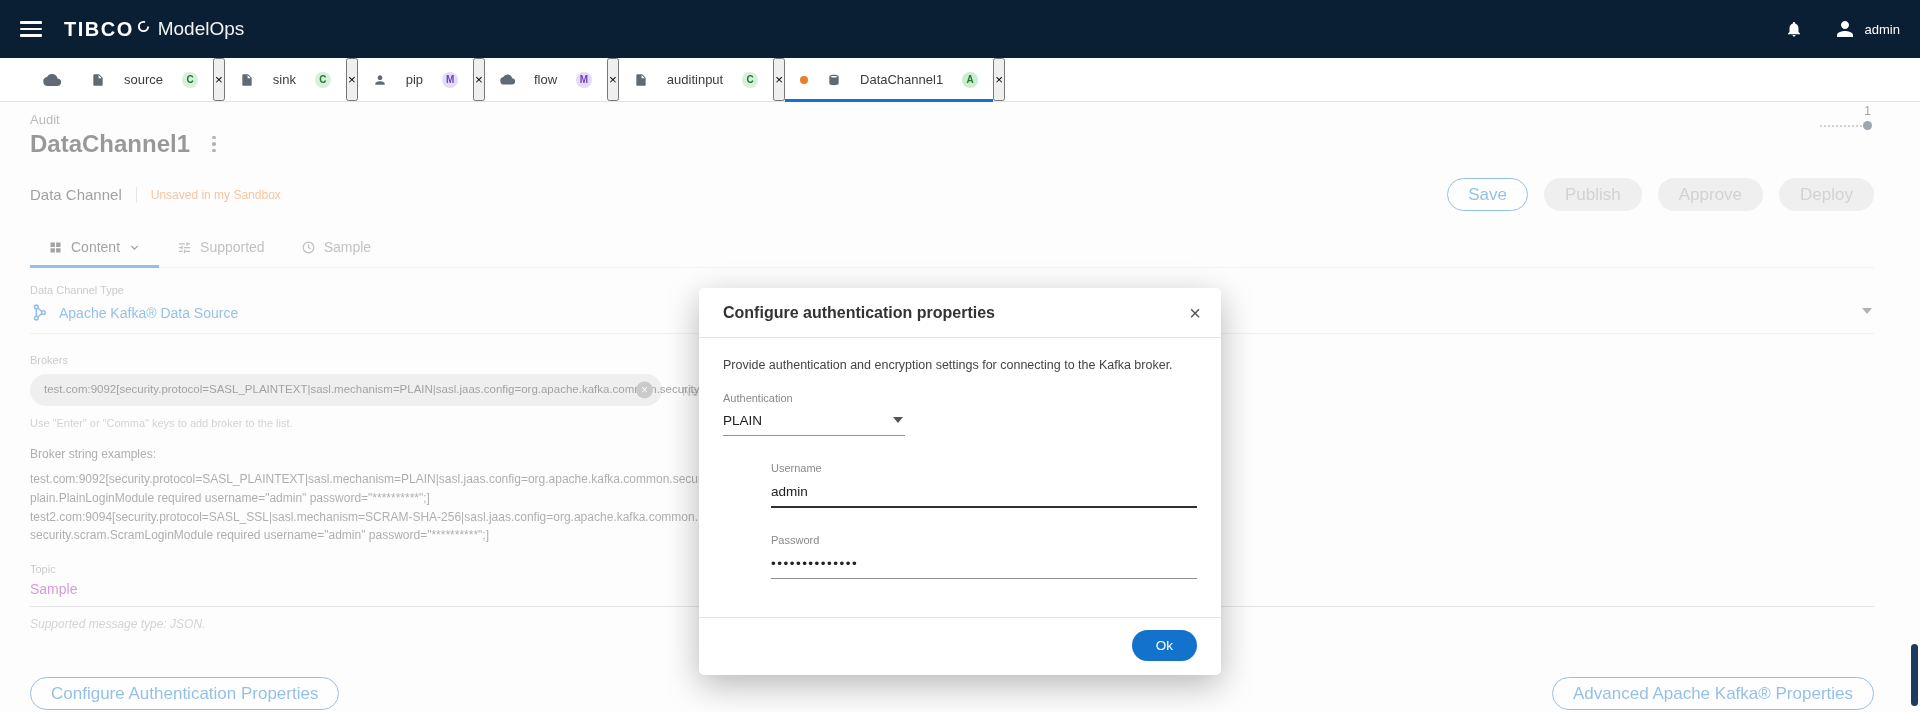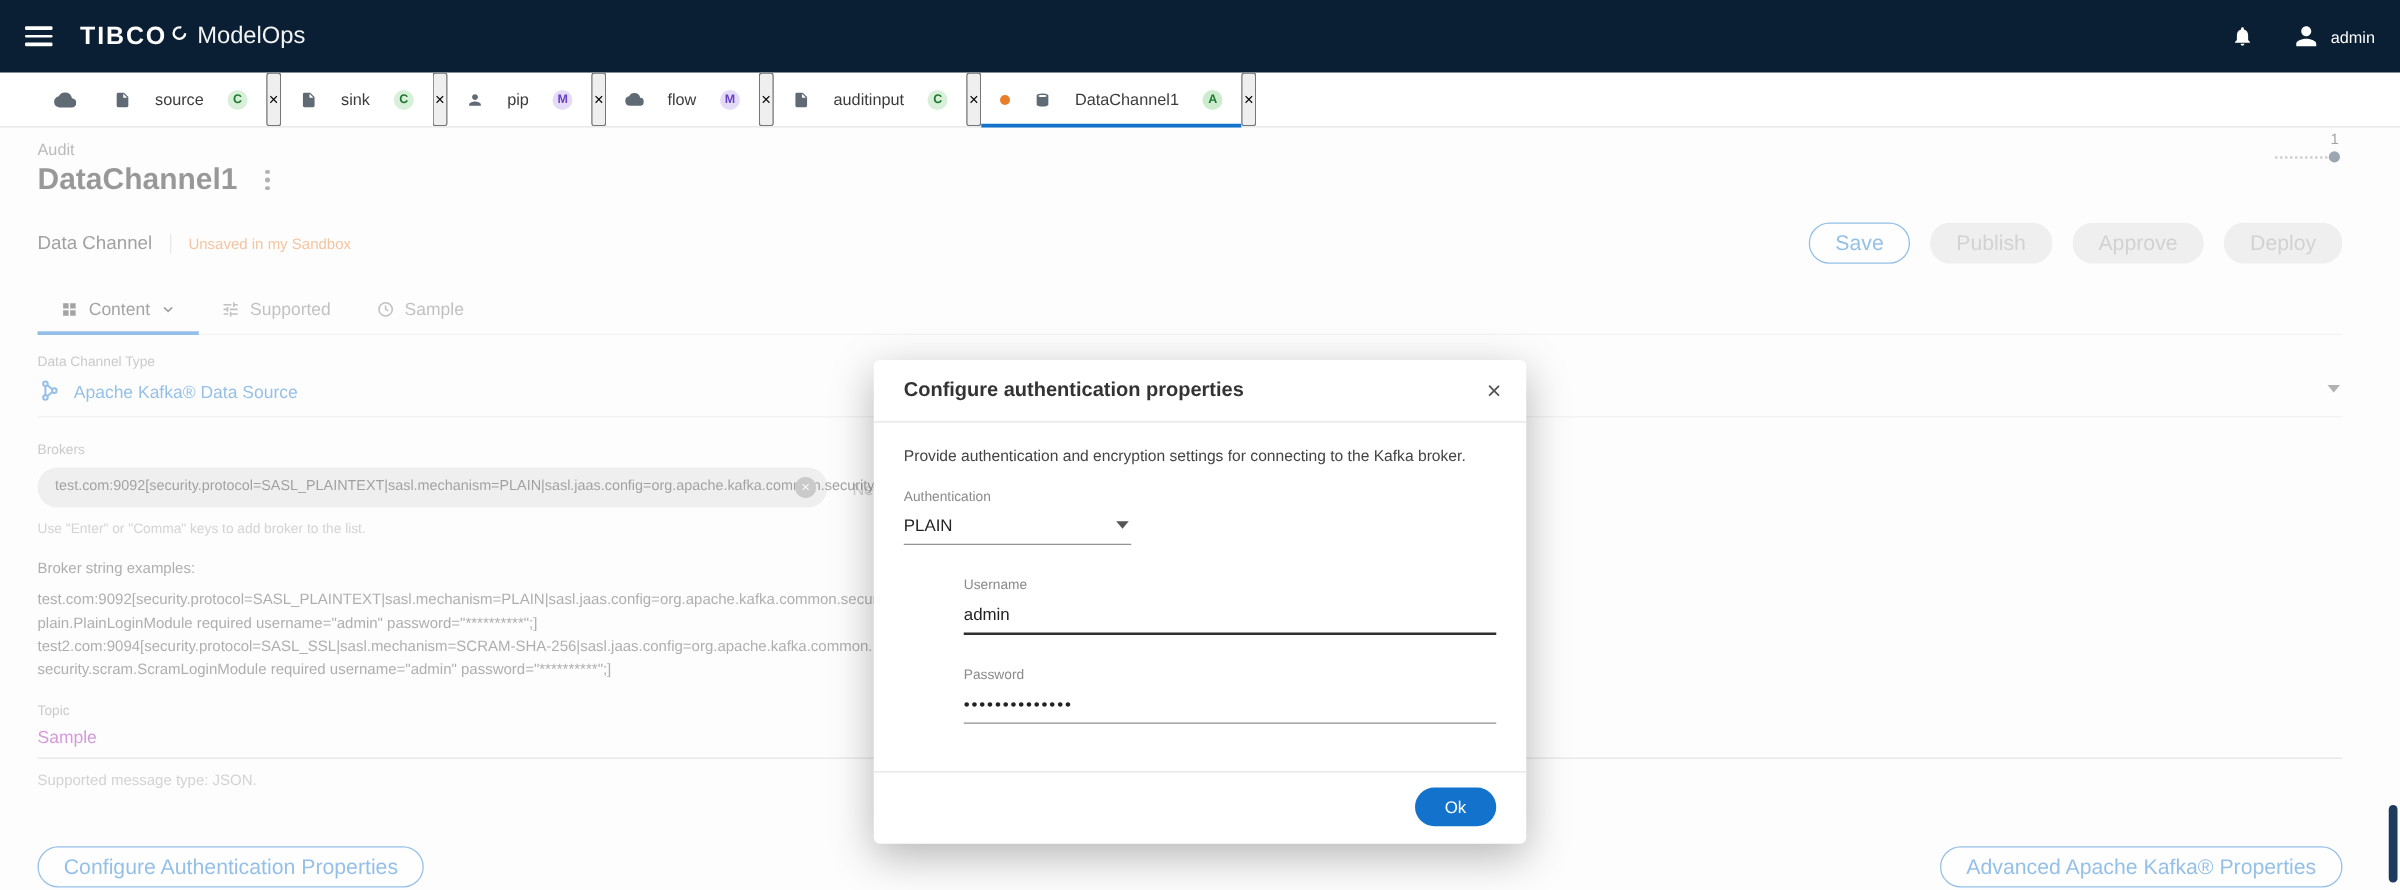--- a/index.html
+++ b/index.html
@@ -70,21 +70,21 @@
   .brokers{margin-top:20px;}
   .chip-row{display:flex;align-items:flex-start;gap:20px;margin-top:8px;}
   .chip{position:relative;max-width:632px;background:#dcdcdc;border-radius:16px;padding:7px 40px 7px 14px;font-size:11.5px;line-height:1.55;color:#2f2f2f;}
   .chip-remove{position:absolute;right:9px;top:50%;transform:translateY(-50%);width:17px;height:17px;border-radius:50%;background:#8b8b8b;color:#f1f1f1;border:none;font-size:12px;display:flex;align-items:center;justify-content:center;cursor:pointer;line-height:1;font-family:inherit;}
   .new-broker{font-size:13px;color:#9a9a9a;padding-top:10px;cursor:text;}
   .helper{font-size:11px;color:#9d9d9d;margin-top:11px;}
   .examples{margin-top:16px;font-size:12px;color:#4c4c4c;line-height:1.55;}
   .examples .ex-title{margin-bottom:7px;}
   .topic{margin-top:18px;}
   .topic-value{font-size:14px;color:#a21caf;padding:6px 0 9px;border-bottom:1px solid #c6c6c6;cursor:text;}
-  .msg-helper{margin-top:10px;font-size:12px;color:#9d9d9d;}
+  .msg-helper{margin-top:10px;font-size:12px;color:#9d9d9d;font-style:italic;}
   .bottom-actions{position:absolute;left:30px;right:46px;bottom:2px;display:flex;justify-content:space-between;}
 
   .scroll-thumb{position:absolute;right:2px;bottom:6px;width:7px;height:62px;border-radius:4px;background:#1d3a5f;z-index:55;cursor:grab;}
 
   
   .modal{position:absolute;left:50%;transform:translateX(-50%);top:288px;width:522px;background:#fff;border-radius:5px;box-shadow:0 10px 34px rgba(0,0,0,.28);z-index:60;}
   .modal-header{display:flex;align-items:center;padding:15px 20px 14px 24px;}
   .modal-title{font-size:16px;color:#333;}
   .modal-close{margin-left:auto;border:none;background:none;font-size:20px;color:#555;cursor:pointer;line-height:1;font-family:inherit;}
   .modal-divider{border-bottom:1px solid #e4e4e4;}

